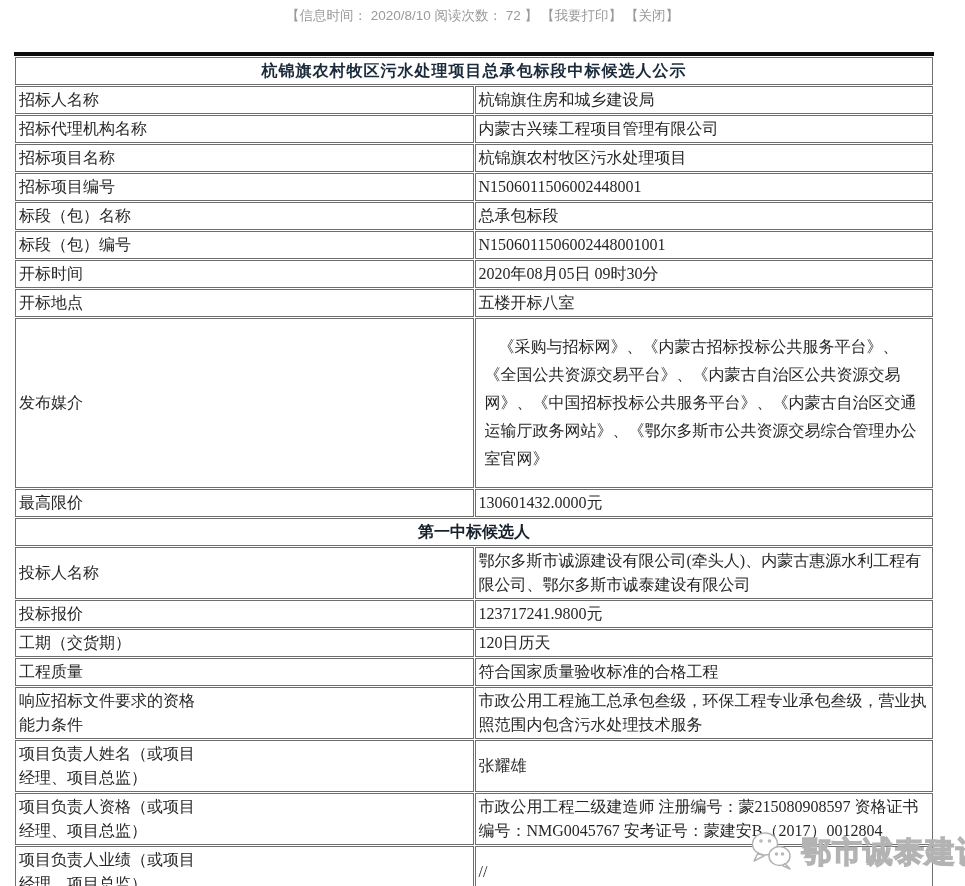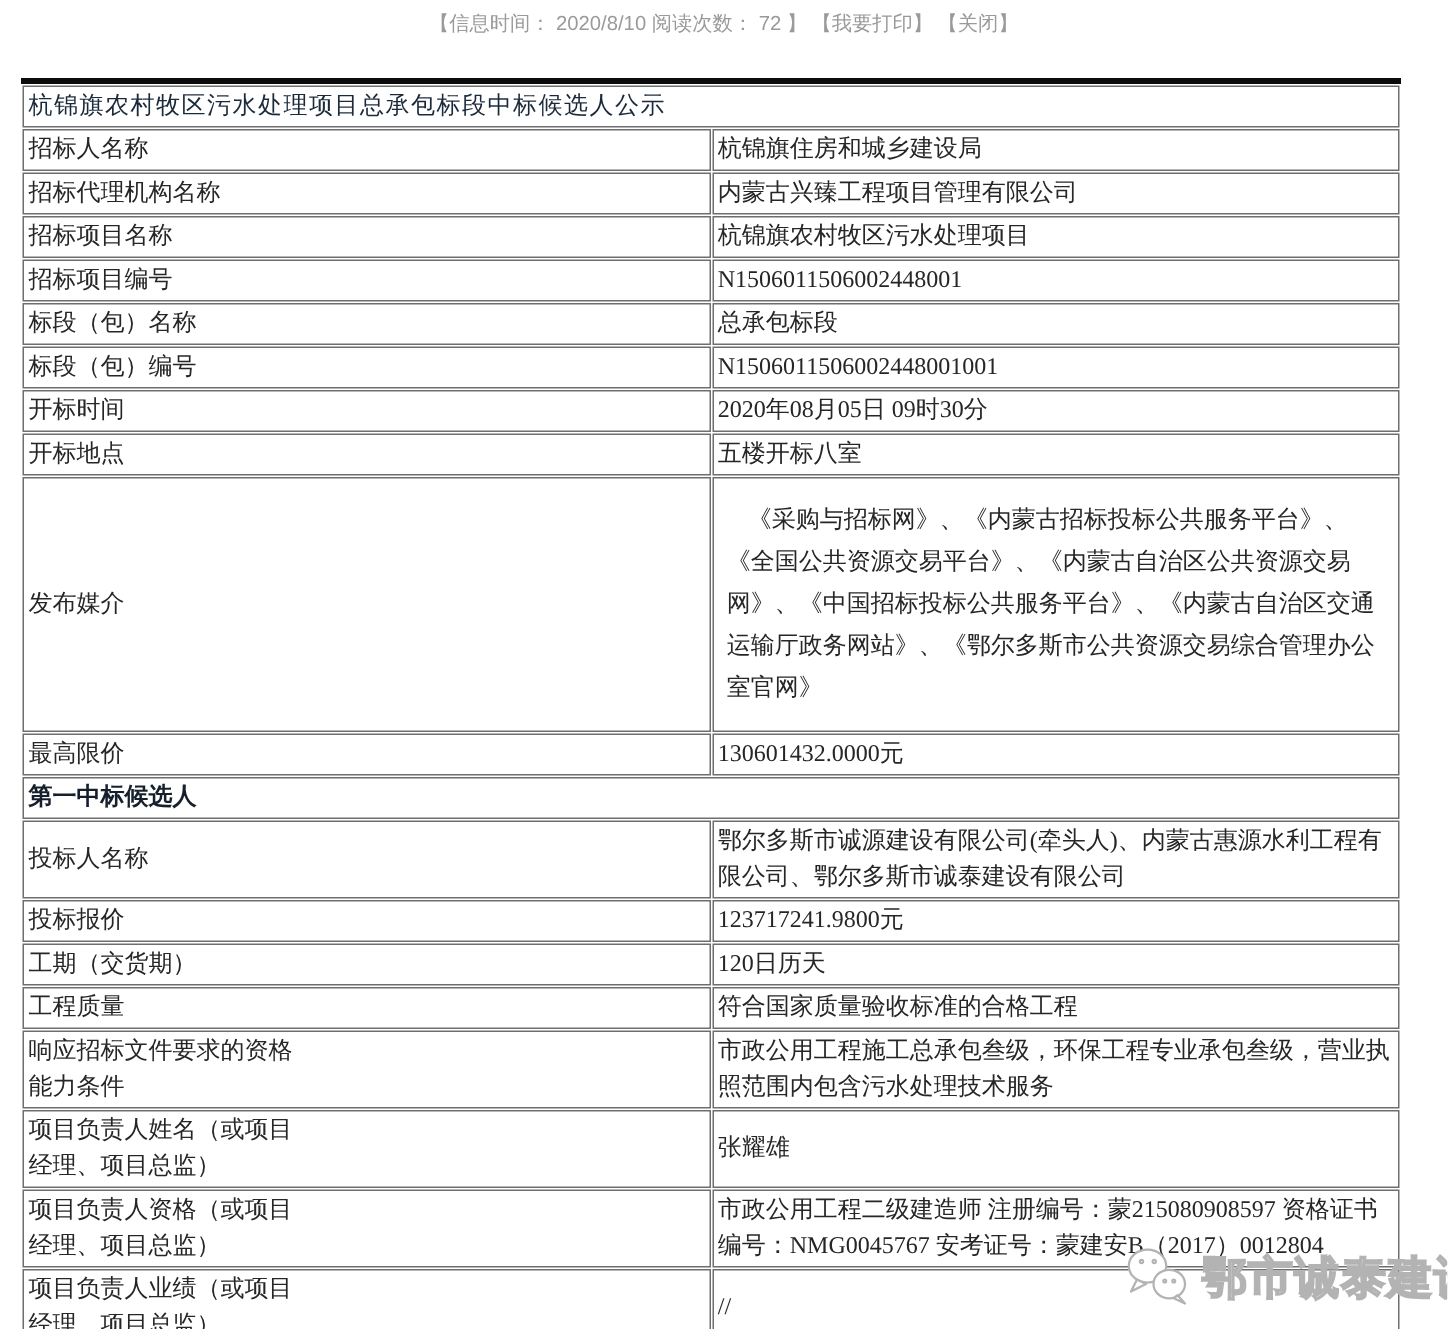--- a/index.html
+++ b/index.html
@@ -12,28 +12,28 @@
   .topbar a{color:#9a9a9a;text-decoration:none;cursor:pointer;margin-left:3px;}
   
   table.doc{margin-left:14px;width:920px;table-layout:fixed;
             border-collapse:separate;border-spacing:1px;
             border-top:4px solid #0c0c0c;background:#ffffff;}
   table.doc td{border:1px solid #6e6e6e;font-size:16px;line-height:24px;
                padding:1px 3px;vertical-align:middle;word-break:break-all;
                overflow:hidden;}
   tr{height:27px;}
   tr.title-row{height:26px;}
-  td.title{font-size:18px;font-weight:normal;text-align:left;color:#1b2a3a;
+  td.title{font-size:18px;font-weight:bold;text-align:center;color:#1b2a3a;
            letter-spacing:1px;padding:0;}
   td.lab{width:212px;white-space:pre-line;padding-left:3px;}
   td.val{padding-left:13px;}
   tr.candidate td.val{padding-left:3px;}
   tr.media{height:113px;}
   tr.media td.val{padding:14px 8px 14px 9px;text-indent:14px;line-height:28px;}
-  td.sec{font-size:17px;font-weight:bold;text-align:left;color:#16202c;padding:0;}
+  td.sec{font-size:17px;font-weight:bold;text-align:center;color:#16202c;padding:0;}
   tr.sec-row{height:26px;}
   
   .watermark{position:absolute;left:750px;top:830px;display:flex;align-items:center;
              gap:5px;z-index:5;pointer-events:none;}
   .watermark .wm-text{font-family:"Liberation Sans","DejaVu Sans",sans-serif;
              font-size:30px;font-weight:bold;letter-spacing:1px;
              color:#ffffff;-webkit-text-stroke:1.2px #b3b3b3;white-space:nowrap;}
   .wm-logo{flex:0 0 auto;}
 </style>
 </head>

